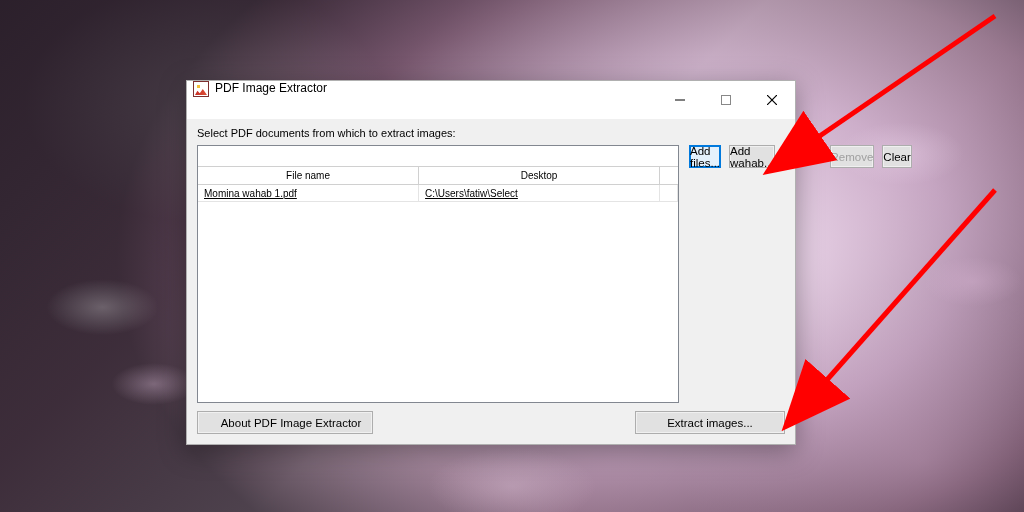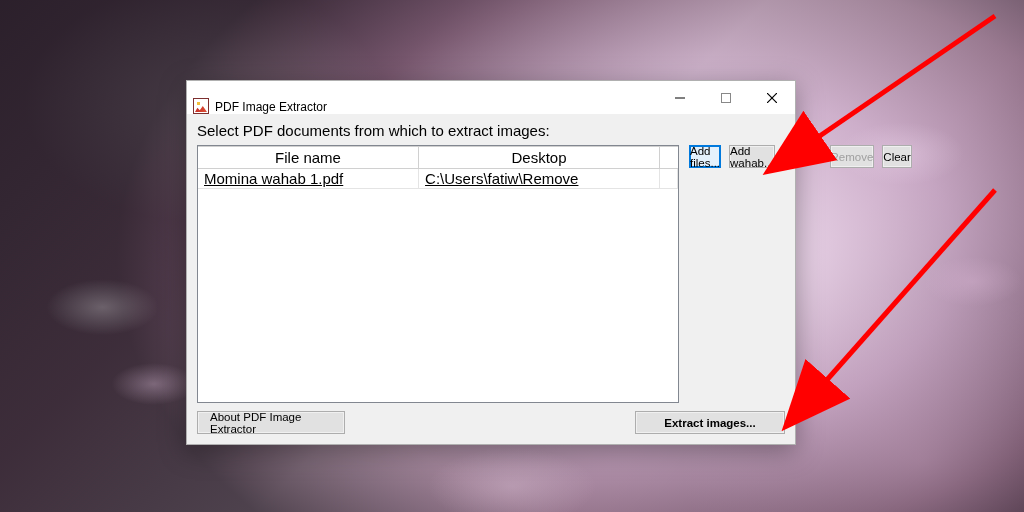--- a/index.html
+++ b/index.html
@@ -22,21 +22,21 @@
       radial-gradient(ellipse 70px 35px at 95% 55%, rgba(220,185,215,0.35), transparent 70%),
       radial-gradient(ellipse 120px 55px at 50% 95%, rgba(235,210,230,0.3), transparent 70%);
   }
   .window {
     position: absolute; left: 186px; top: 80px; width: 610px; height: 365px;
     background: #f0f0f0; border: 1px solid #b0b0b0;
     box-shadow: 0 6px 25px rgba(0,0,0,0.35);
     display: flex; flex-direction: column;
   }
   .titlebar {
-    height: 48px; background: #fff; display: flex; align-items: flex-end;
+    height: 48px; background: #fff; display: flex; align-items: flex-start;
     padding-left: 6px;
   }
   .app-icon {
     width: 16px; height: 16px; margin-right: 6px; position: relative;
     background: #fff; border: 1px solid #7a3030;
   }
   .app-icon::before {
     content:""; position:absolute; left:2px; top:2px; width:5px; height:5px;
     background: radial-gradient(circle, #f2c040 40%, transparent 45%);
   }
@@ -48,29 +48,29 @@
   .title { flex:1; font-size:12px; color:#000; }
   .win-controls { display:flex; height:100%; }
   .win-btn {
     width: 46px; height: 100%; display:flex; align-items:center; justify-content:center;
     color:#333;
   }
   .win-btn svg { width:10px; height:10px; display:block; }
   .client {
     flex:1; padding: 6px 10px 10px 10px; display:flex; flex-direction:column;
   }
-  .instruction { font-size:15px; color:#000; margin: 2px 0 6px 0; }
+  .instruction { font-size:11px; color:#000; margin: 2px 0 6px 0; }
   .middle { flex:1; display:flex; gap:10px; }
   .listwrap {
     flex:1; background:#fff; border:1px solid #828790;
     box-shadow: inset 1px 1px 0 #fff;
     height: 258px;
   }
   table.files {
-    width:100%; border-collapse: collapse; font-size:15px; color:#000;
+    width:100%; border-collapse: collapse; font-size:10px; color:#000;margin-top:20px;
   }
   table.files th {
     background:#fff; font-weight:400; text-align:center;
     border:1px solid #d0d0d0; padding:2px 6px; height:18px;
   }
   table.files th:first-child { border-left:none; }
   table.files th:last-child { border-right:none; width:18px; }
   table.files td {
     padding:1px 6px; border-right:1px solid #e4e4e4; height:17px; vertical-align:middle;
   }
@@ -79,22 +79,22 @@
   .btn {
     height:23px; background:#e1e1e1; border:1px solid #adadad;
     font-size:11.5px; color:#000; display:flex; align-items:center; justify-content:center;
     box-shadow: inset 0 0 0 1px rgba(255,255,255,0.5);
   }
   .btn.focused { border-color:#0078d7; box-shadow: inset 0 0 0 1px #0078d7; background:#e5f1fb; }
   .btn.disabled { color:#a0a0a0;margin-left:47px; }
   .bottombar {
     display:flex; justify-content:space-between; margin-top:8px;
   }
-  .bottombar .btn.about { width:148px;padding-left:12px; }
-  .bottombar .btn.extract { width:150px; font-weight:700;text-align:center; }
+  .bottombar .btn.about { width:176px;padding-left:12px; }
+  .bottombar .btn.extract { width:150px; font-weight:400;text-align:center; }
   .arrow { position:absolute; pointer-events:none; }
   .arrow svg { overflow:visible; }
 </style>
 </head>
 <body>
 
 <div class="desktop">
   <div class="petals"></div>
 
   <div class="window">
@@ -130,21 +130,21 @@
             <thead>
               <tr>
                 <th style="width:46%">File name</th>
                 <th>Desktop</th>
                 <th></th>
               </tr>
             </thead>
             <tbody>
               <tr class="datarow">
                 <td>Momina wahab 1.pdf</td>
-                <td>C:\Users\fatiw\Remove</td>
+                <td>C:\Users\fatiw\Select</td>
                 <td></td>
               </tr>
             </tbody>
           </table>
         </div>
 
         <div class="sidebuttons">
           <div class="btn focused">Add files...</div>
           <div class="btn">Add wahab...</div>
           <div class="btn disabled">Remove</div>

